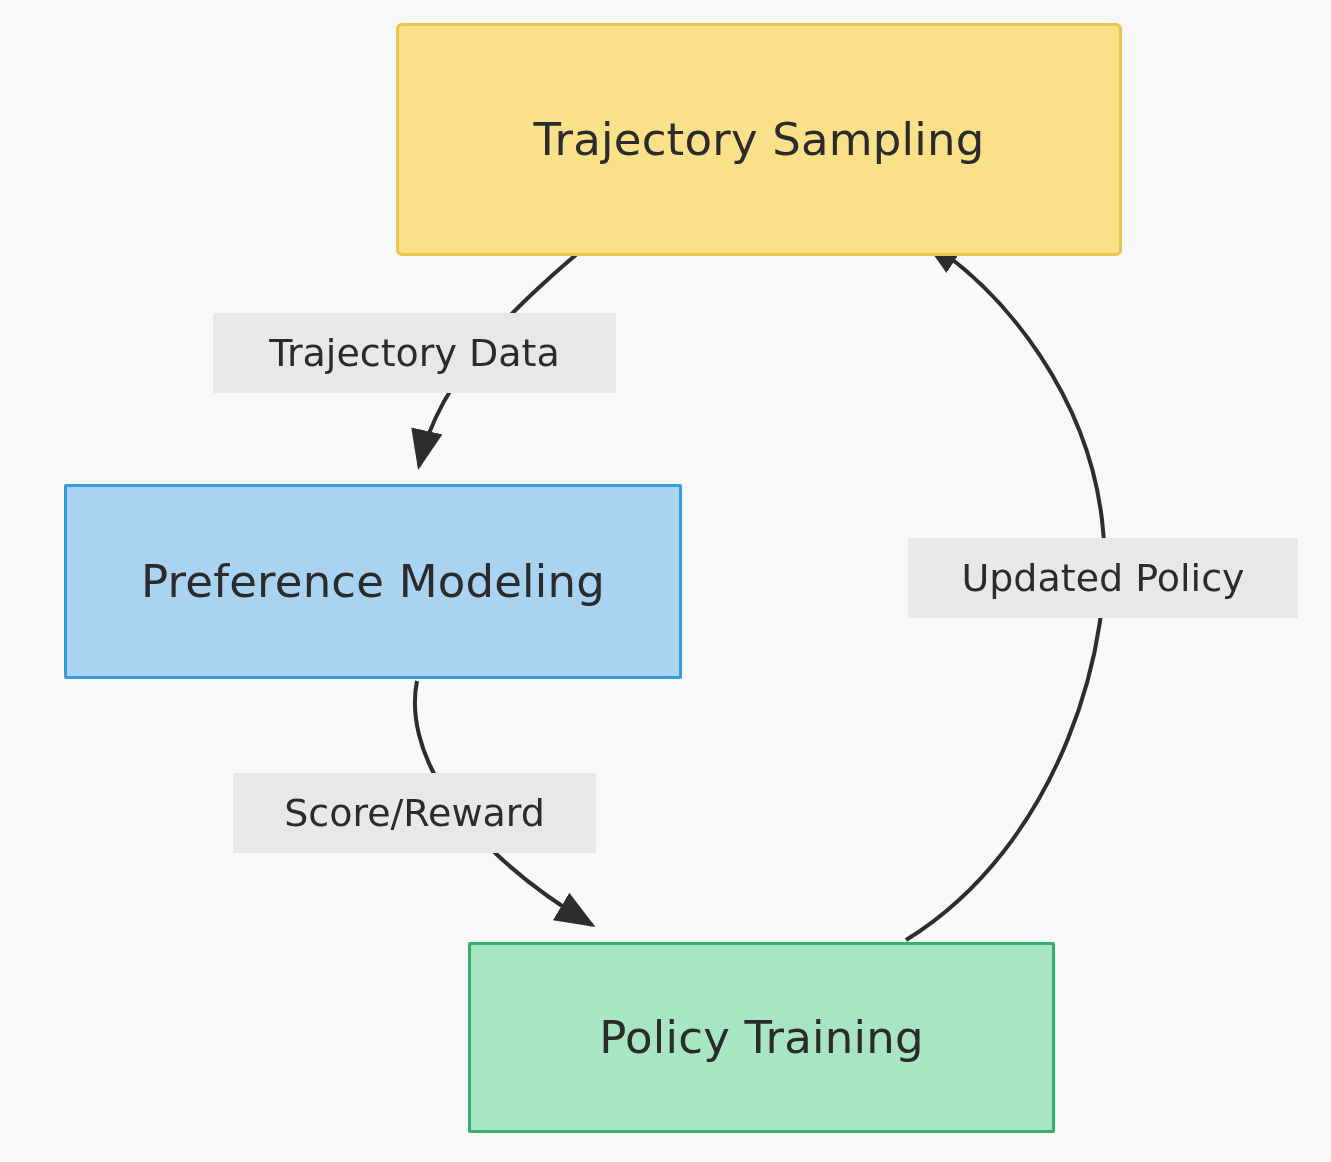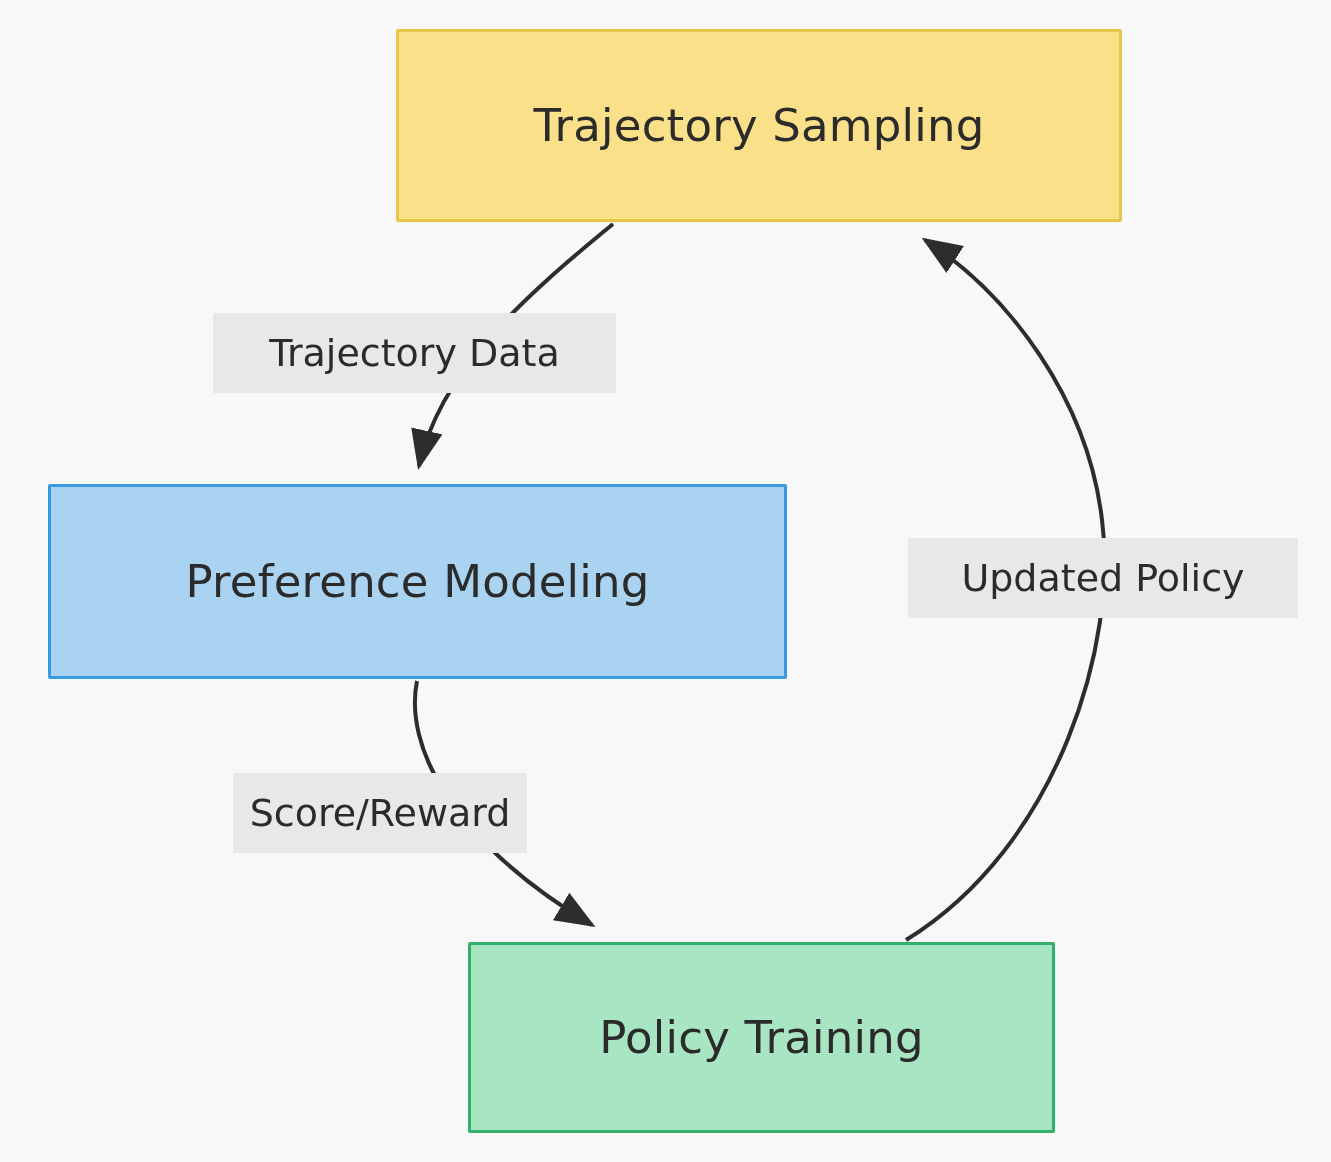--- a/index.html
+++ b/index.html
@@ -35,26 +35,27 @@
     border-radius: 2px;
   }
   .node-label {
     font-size: 45px;
     color: #2b2b2b;
     letter-spacing: 0.2px;
     line-height: 1.1;
     white-space: nowrap;
   }
   #node-trajectory-sampling {
-    left: 396px; top: 29px; width: 726px; height: 193px;
+    left: 396px; top: 23px; width: 726px; height: 233px;
     background: #fbe08a;
     border-color: #e8c547;
+    border-radius: 6px;
   }
   #node-preference-modeling {
-    left: 48px; top: 484px; width: 739px; height: 195px;
+    left: 64px; top: 484px; width: 618px; height: 195px;
     background: #a9d3f0;
     border-color: #3a9bdc;
   }
   #node-policy-training {
     left: 468px; top: 942px; width: 587px; height: 191px;
     background: #a8e6c3;
     border-color: #33b06a;
     text-align: center;
   }
   .edge-label {
@@ -63,21 +64,21 @@
     background: #e8e8e8;
     color: #2b2b2b;
     font-size: 38px;
     line-height: 80px;
     height: 80px;
     text-align: center;
     white-space: nowrap;
     padding: 0 6px;
   }
   #edge-label-trajectory-data { left: 213px; top: 313px; width: 403px; }
-  #edge-label-score-reward    { left: 233px; top: 773px; width: 294px; }
+  #edge-label-score-reward    { left: 233px; top: 773px; width: 363px; }
   #edge-label-updated-policy  { left: 908px; top: 538px; width: 390px; padding-left: 6px; }
 </style>
 </head>
 <body>
 
 <div id="canvas">
 
   <svg id="edge-layer" viewBox="0 0 1331 1162" width="1331" height="1162" xmlns="http://www.w3.org/2000/svg">
     <defs>
       <marker id="arrowhead" markerWidth="10" markerHeight="8" refX="9" refY="4" orient="auto" markerUnits="strokeWidth">

